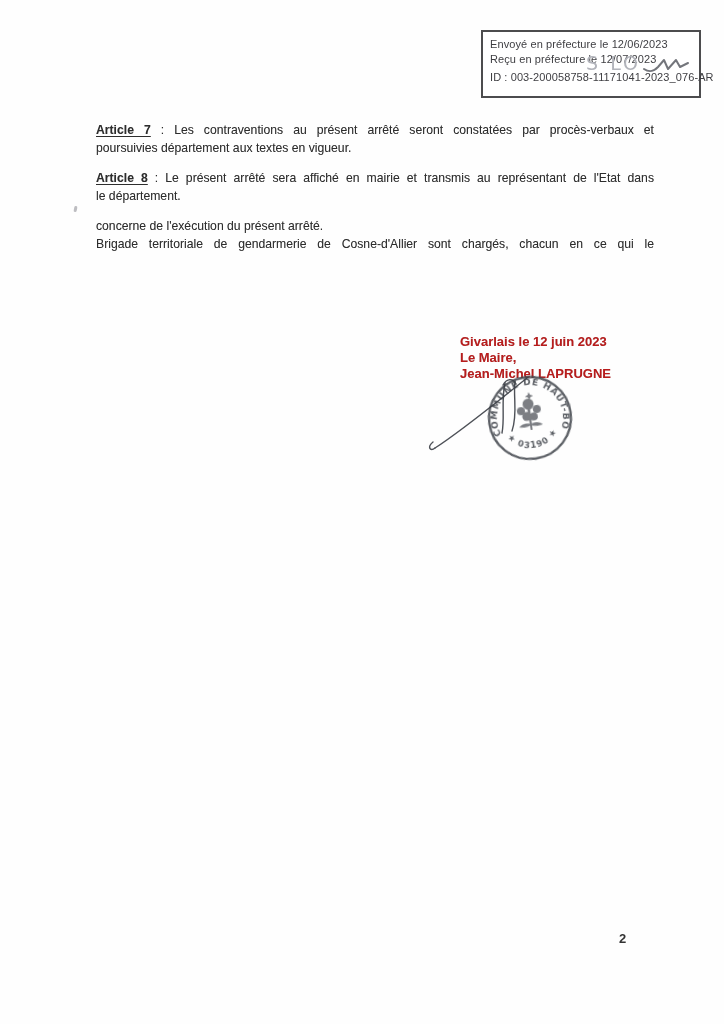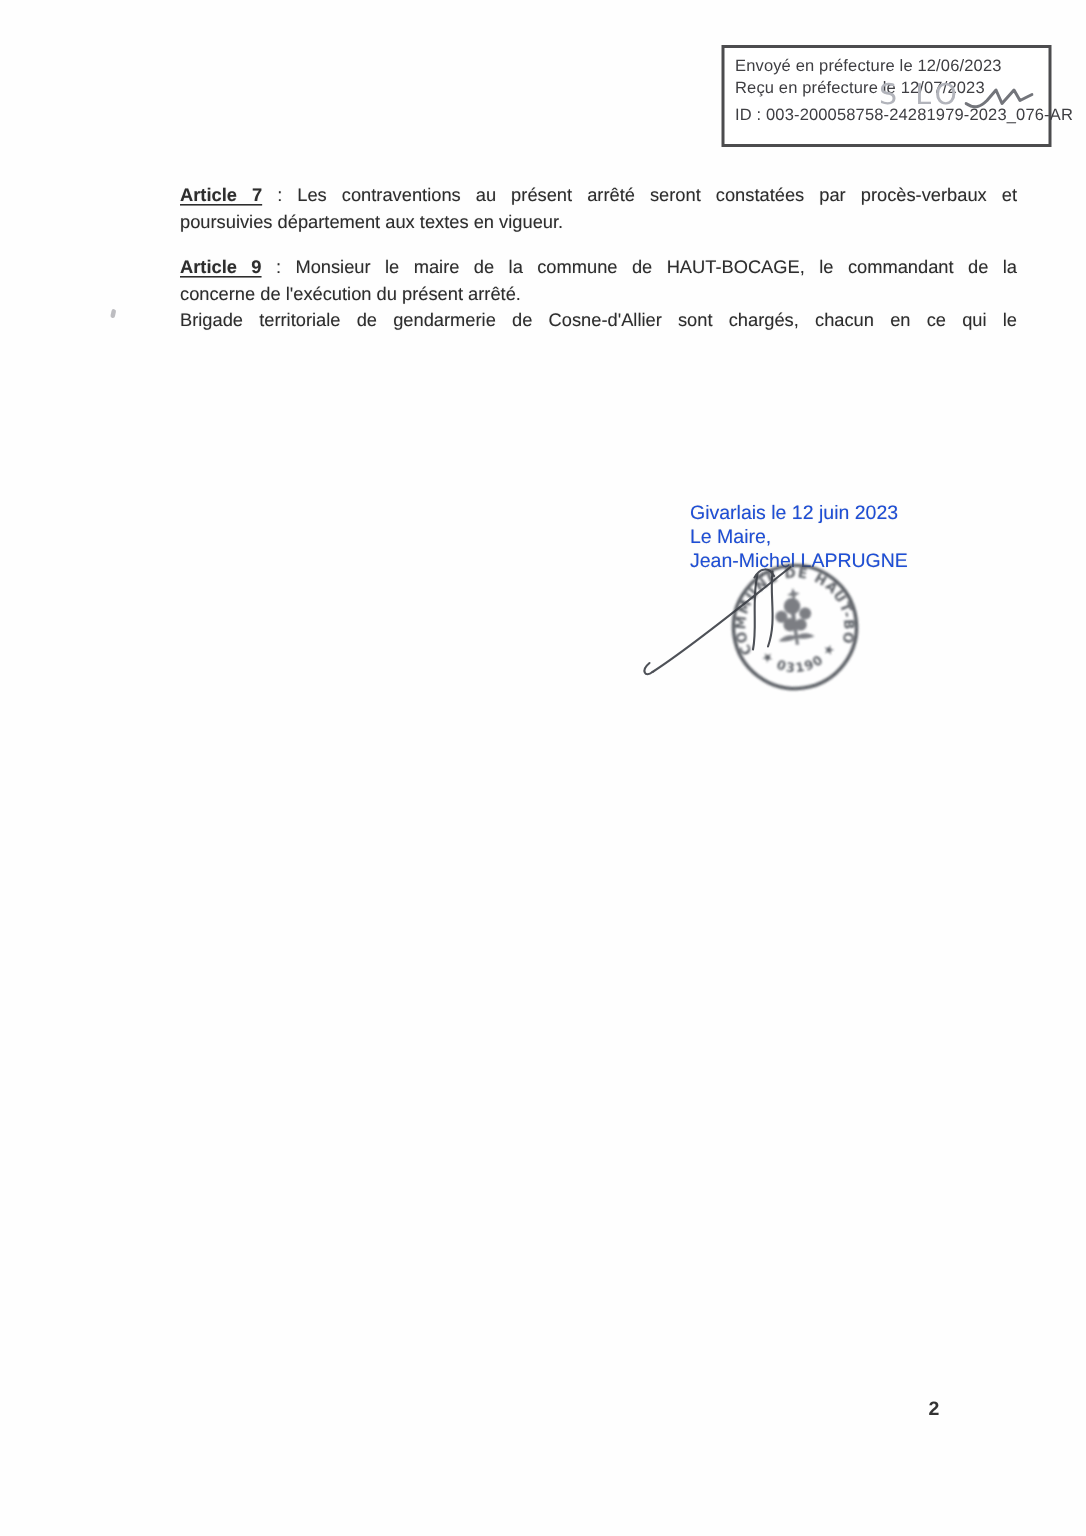--- a/index.html
+++ b/index.html
@@ -29,38 +29,38 @@
     position:absolute; right:10px; top:20px;
     display:flex; align-items:center; gap:2px;
   }
   .initials-text {
     font-size:19px; color:#b2b4bb;
     letter-spacing:3px; font-family:"DejaVu Sans", sans-serif;
   }
   .initials-swoosh { margin-top:6px; }
 
   
-  .content { position:absolute; left:96px; top:122px; width:558px;margin-left:24px; }
+  .content { position:absolute; left:96px; top:122px; width:558px; }
   .para { margin-bottom:13px; }
   .line {
     display:block; font-size:12.2px; line-height:17.5px;
     white-space:nowrap; color:#2d2d2d;
     text-shadow:0 0 0.6px rgba(45,45,45,0.30);
   }
   .line.j { text-align:justify; text-align-last:justify; white-space:normal; }
   .lab {
     font-weight:bold; text-decoration:underline;
     text-underline-offset:2px; text-decoration-thickness:1.4px;
   }
 
   
   .sig-block { position:absolute; left:460px; top:334px; }
   .sig-line {
-    font-size:13px; line-height:16px; color:#1d4ed8;
-    white-space:nowrap; text-shadow:0 0 0.6px rgba(45,45,45,0.30);
+    font-size:13px; line-height:16px; color:#b91c1c;
+    white-space:nowrap; text-shadow:0 0 0.6px rgba(45,45,45,0.30);font-weight:bold;
   }
 
   .stamp-svg { position:absolute; left:470px; top:358px; width:120px; height:120px; }
   .sig-strokes { position:absolute; left:425px; top:370px; width:130px; height:90px; }
 
   
   .page-num {
     position:absolute; left:619px; top:931px;
     font-size:13px; font-weight:700; color:#333;
   }
@@ -70,38 +70,41 @@
   }
 </style>
 </head>
 <body>
 
 <div class="doc">
 
   <div class="pref-box">
     <div class="pref-line">Envoyé en préfecture le 12/06/2023</div>
     <div class="pref-line">Reçu en préfecture le 12/07/2023</div>
-    <div class="pref-line pref-id">ID : 003-200058758-24281979-2023_076-AR</div>
+    <div class="pref-line pref-id">ID : 003-200058758-11171041-2023_076-AR</div>
     <div class="initials">
       <span class="initials-text">S LO</span>
       <svg class="initials-swoosh" width="46" height="16" viewBox="0 0 46 16">
         <path d="M 1 11 C 7 15 11 13 15 9 L 21 2 L 25 11 L 33 2 L 37 9 L 45 5" fill="none" stroke="#50535a" stroke-width="2" stroke-linecap="round" stroke-linejoin="round" opacity="0.8"></path>
       </svg>
     </div>
   </div>
 
   <div class="content">
     <div class="para">
       <span class="line j"><span class="lab">Article 7</span><span> : Les contraventions au présent arrêté seront constatées par procès-verbaux et</span></span>
       <span class="line">poursuivies département aux textes en vigueur.</span>
     </div>
 
+    <div class="para">
+      <span class="line j"><span class="lab">Article 8</span><span> : Le présent arrêté sera affiché en mairie et transmis au représentant de l'Etat dans</span></span>
+      <span class="line">le département.</span>
+    </div>
 
     <div class="para">
-      <span class="line j"><span class="lab">Article 9</span><span> : Monsieur le maire de la commune de HAUT-BOCAGE, le commandant de la</span></span>
       <span class="line">concerne de l'exécution du présent arrêté.</span>
       <span class="line j">Brigade territoriale de gendarmerie de Cosne-d'Allier sont chargés, chacun en ce qui le</span>
     </div>
   </div>
 
   <div class="sig-block">
     <div class="sig-line">Givarlais le 12 juin 2023</div>
     <div class="sig-line">Le Maire,</div>
     <div class="sig-line">Jean-Michel LAPRUGNE</div>
   </div>

